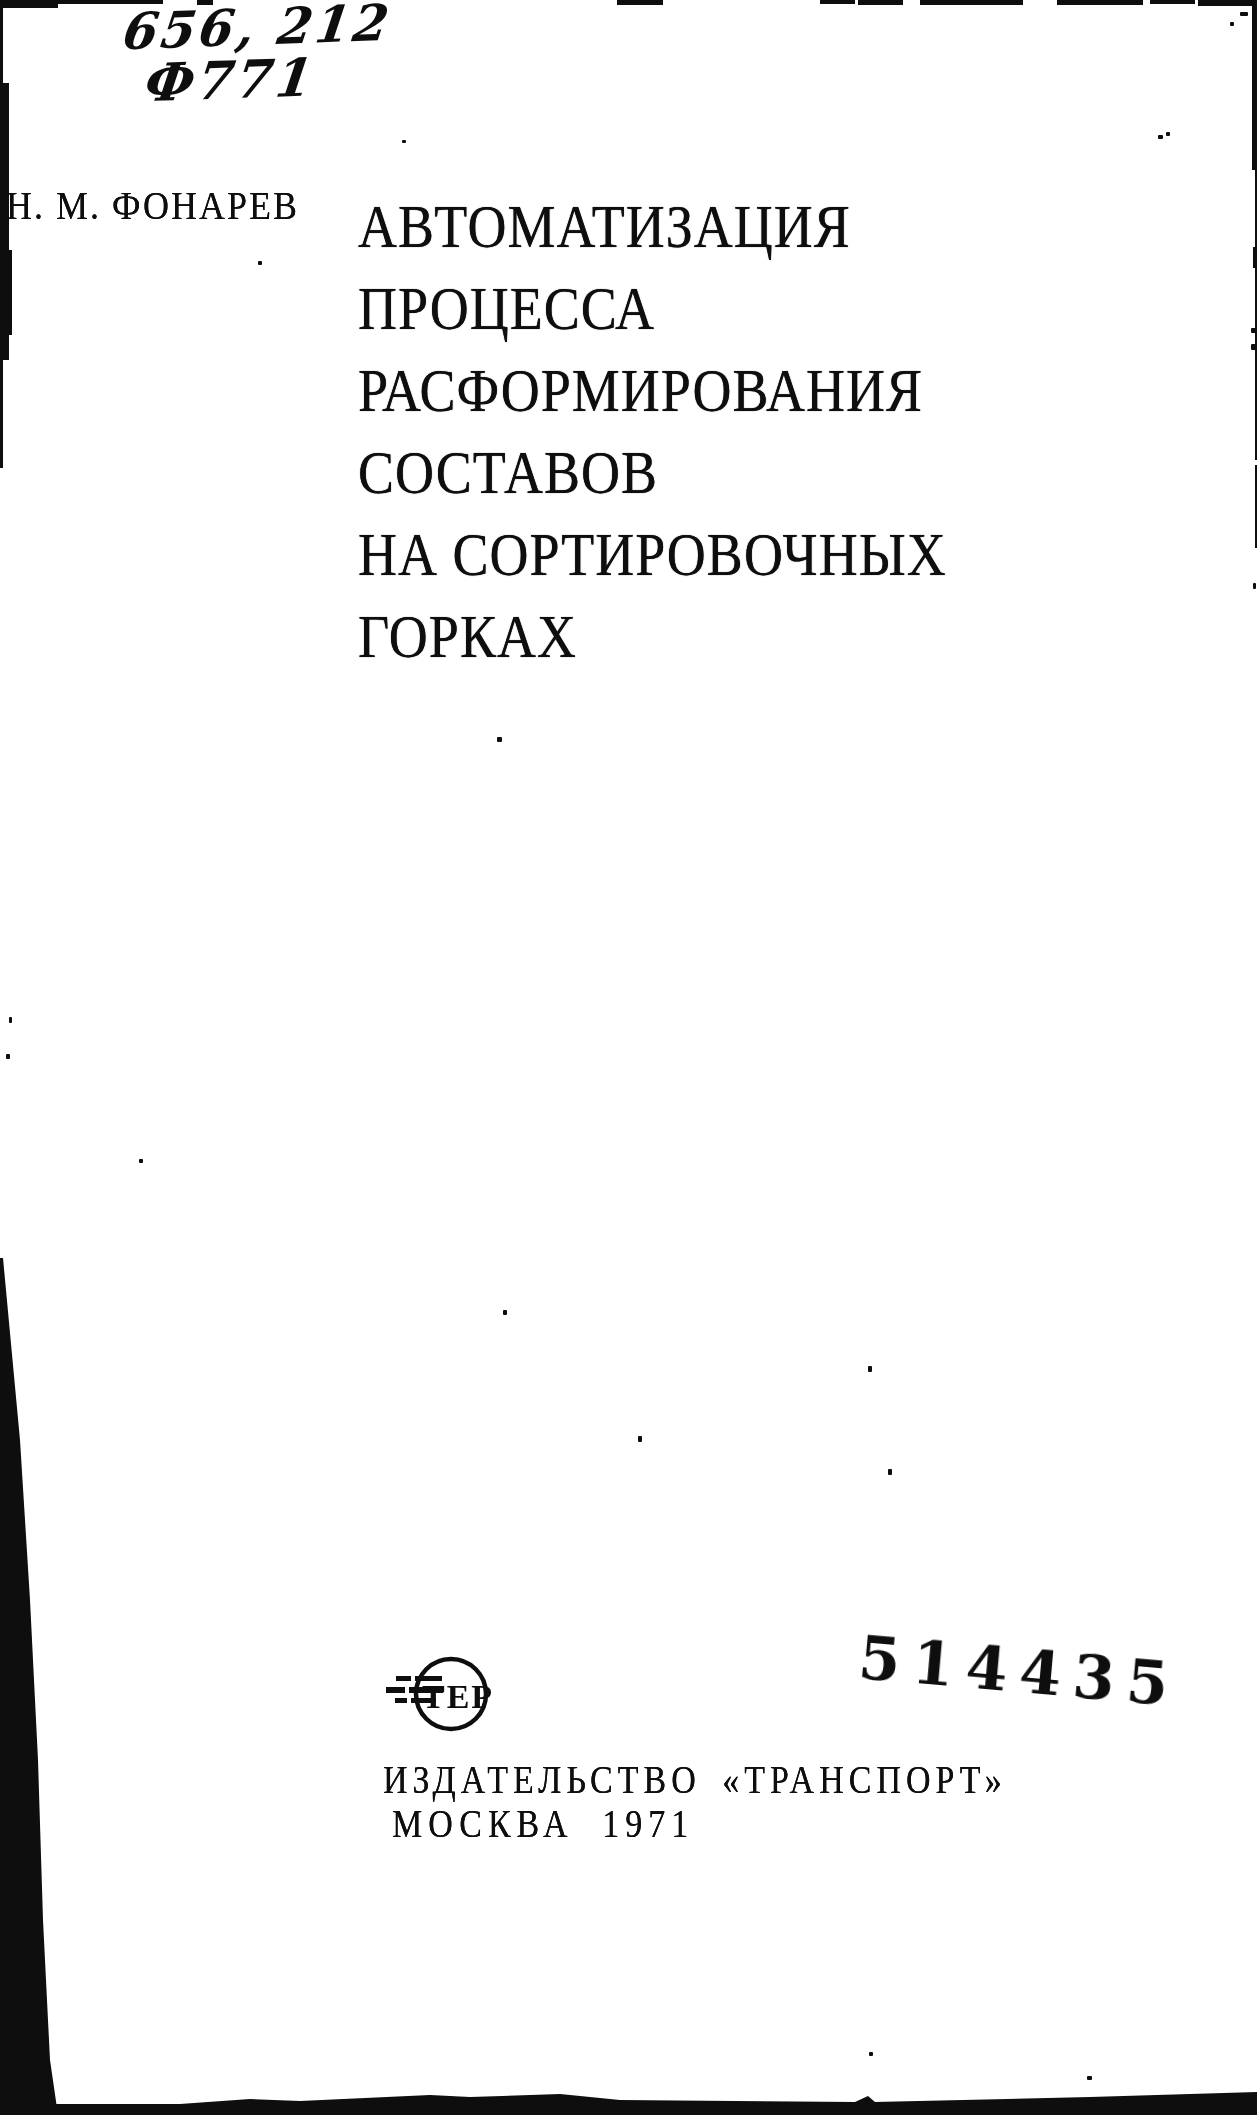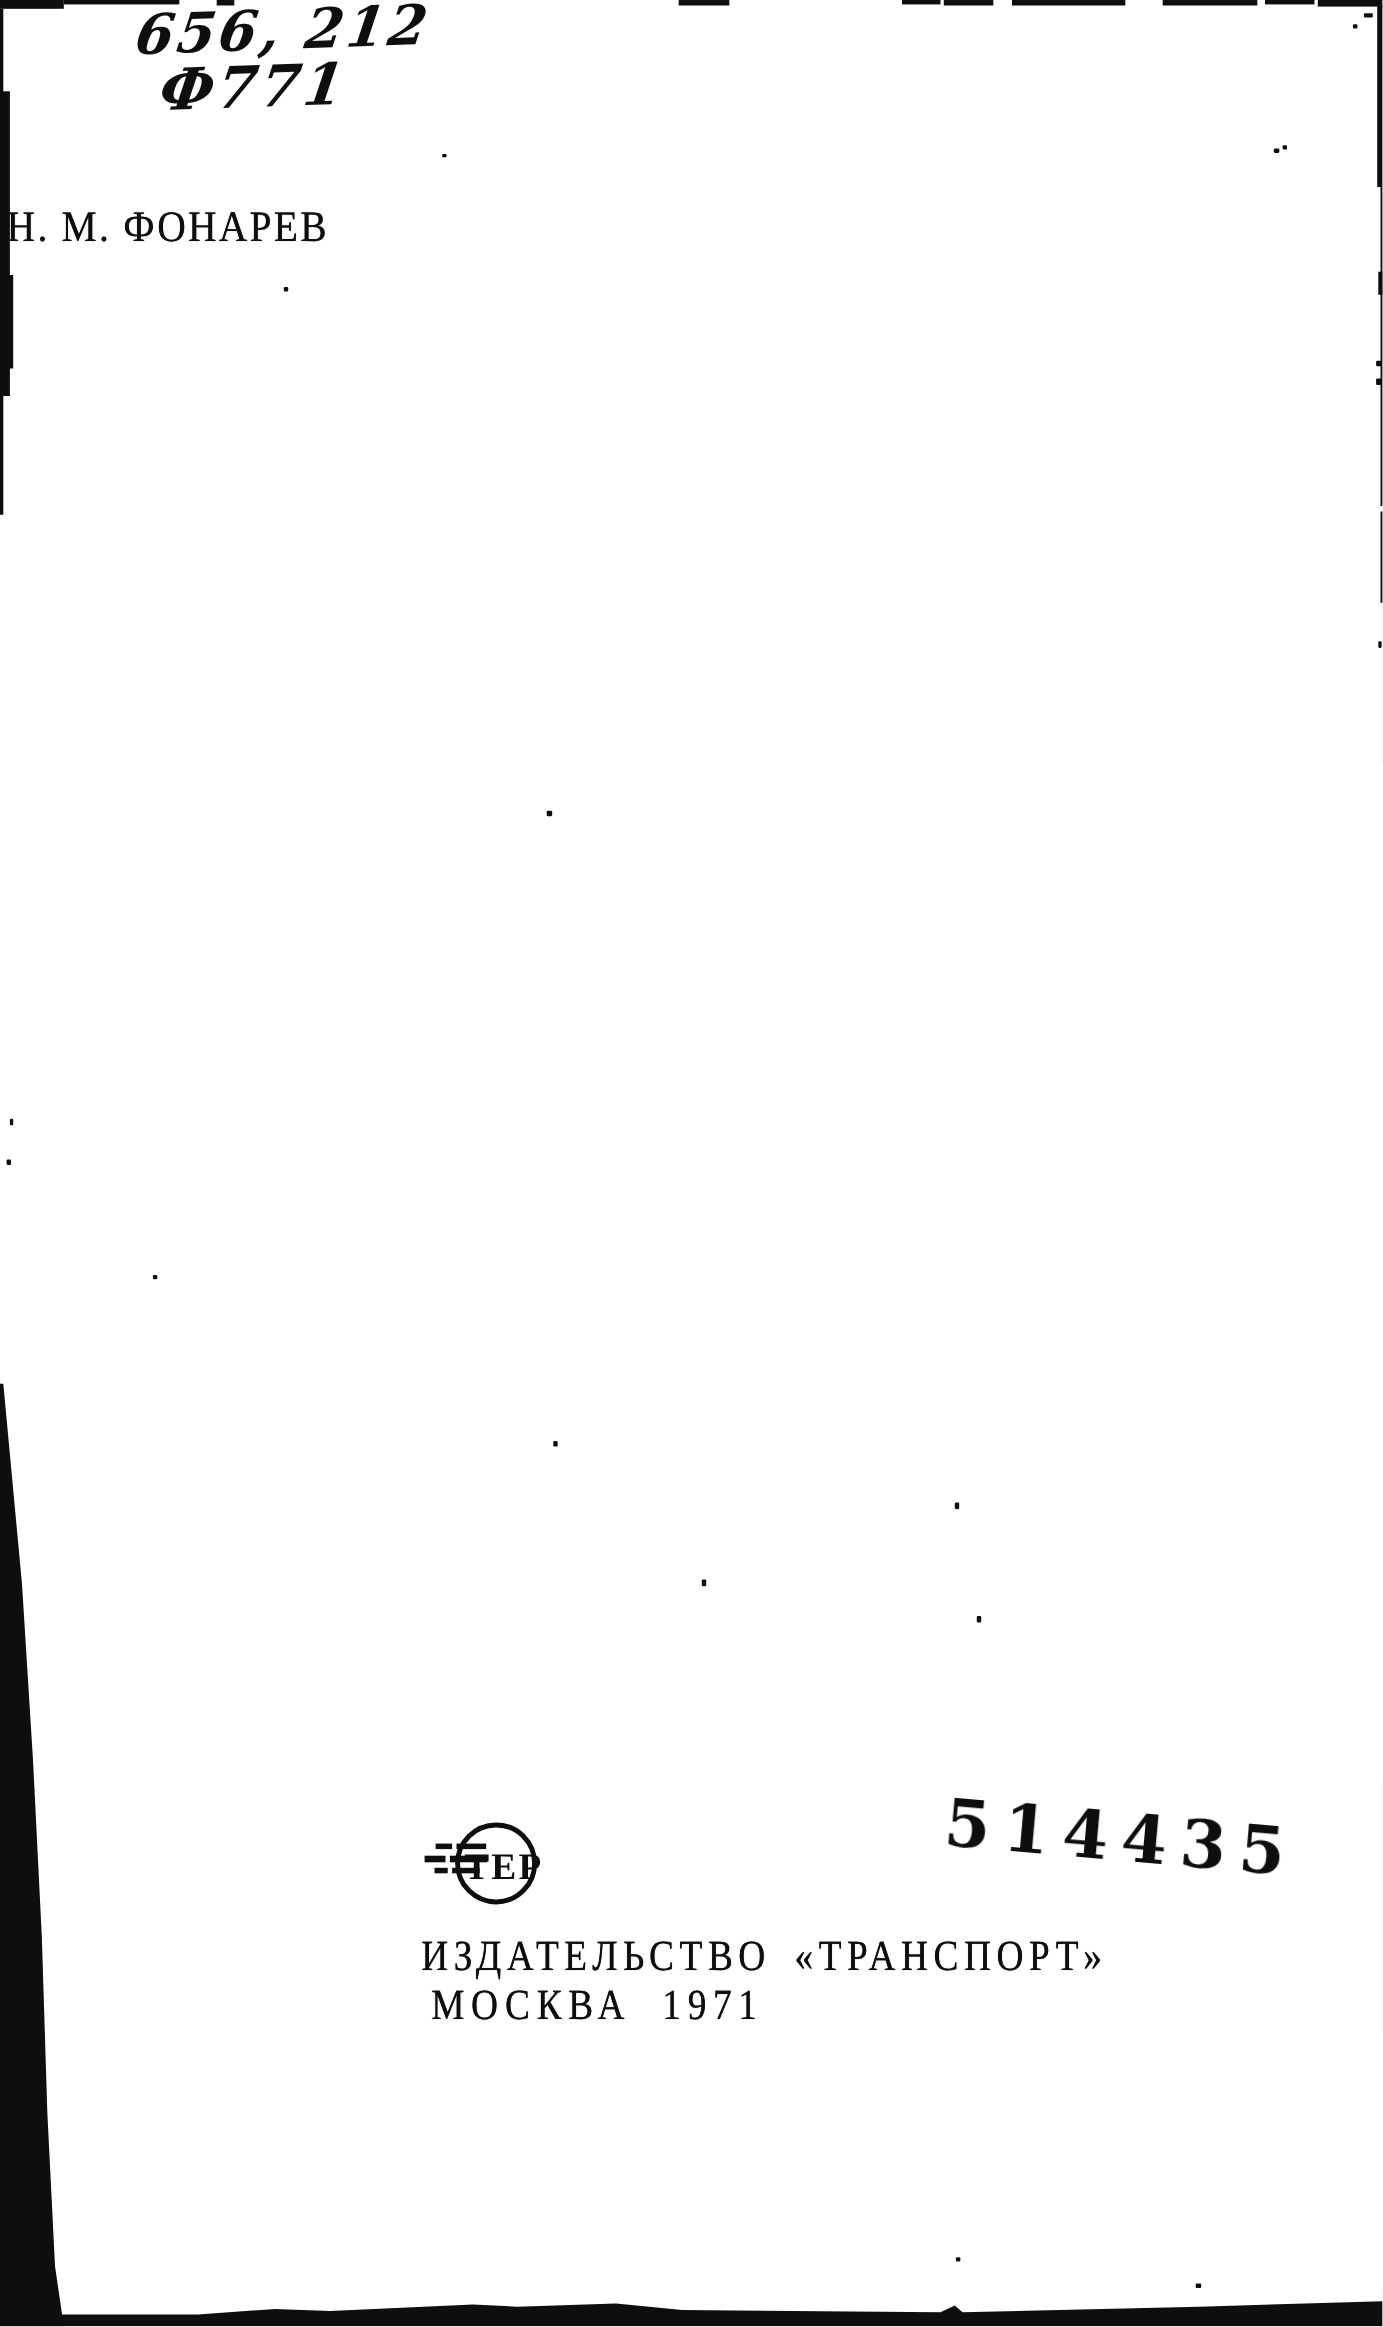--- a/index.html
+++ b/index.html
@@ -68,20 +68,28 @@
 </head>
 <body>
 
 <div id="page">
 
   <div class="abs handwriting call1">656, 212</div>
   <div class="abs handwriting call2">Ф771</div>
 
   <div class="abs author">Н. М. ФОНАРЕВ</div>
 
+  <div class="abs title-block">
+    <div class="title-line">АВТОМАТИЗАЦИЯ</div>
+    <div class="title-line">ПРОЦЕССА</div>
+    <div class="title-line">РАСФОРМИРОВАНИЯ</div>
+    <div class="title-line">СОСТАВОВ</div>
+    <div class="title-line">НА СОРТИРОВОЧНЫХ</div>
+    <div class="title-line">ГОРКАХ</div>
+  </div>
 
   <div class="abs stamp">514435</div>
 
   <div class="abs" style="left:380px;top:1648px;">
     <svg width="114" height="90" viewBox="0 0 114 90">
       <circle cx="71" cy="46" r="35" fill="none" stroke="#0e0e0e" stroke-width="4.5"></circle>
 
       <rect x="16" y="28" width="15" height="5" fill="#0e0e0e"></rect>
       <rect x="35" y="28" width="27" height="5" fill="#0e0e0e"></rect>
       <rect x="6" y="39" width="19" height="6" fill="#0e0e0e"></rect>

